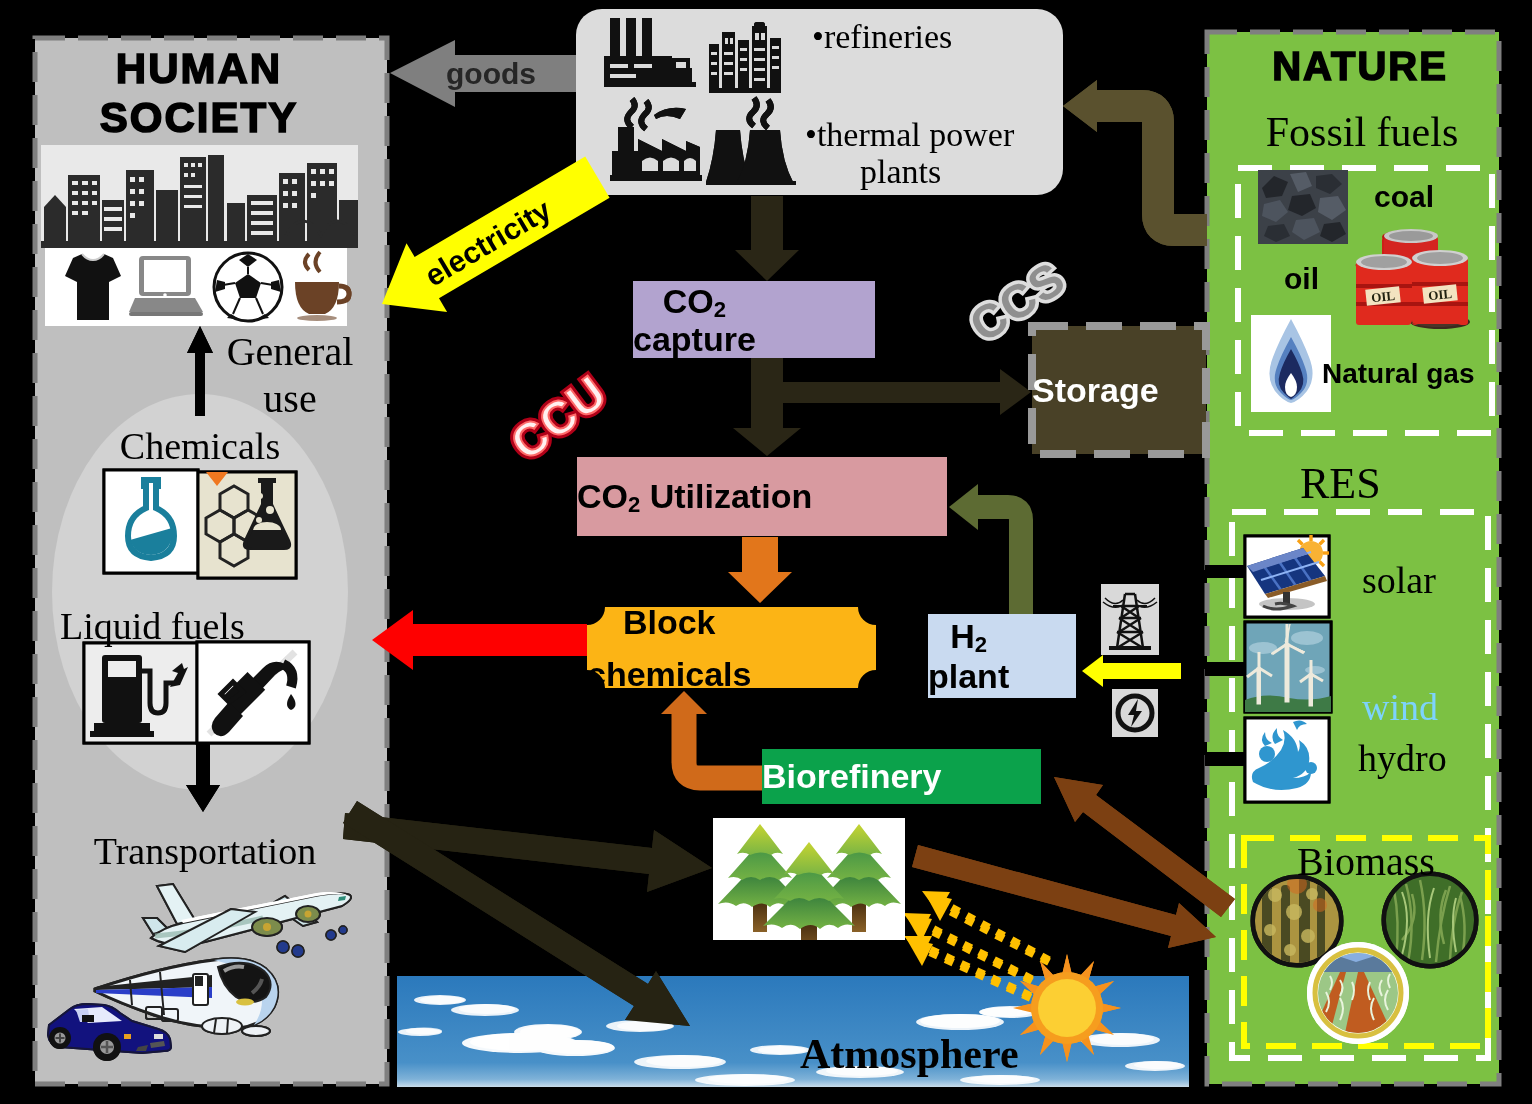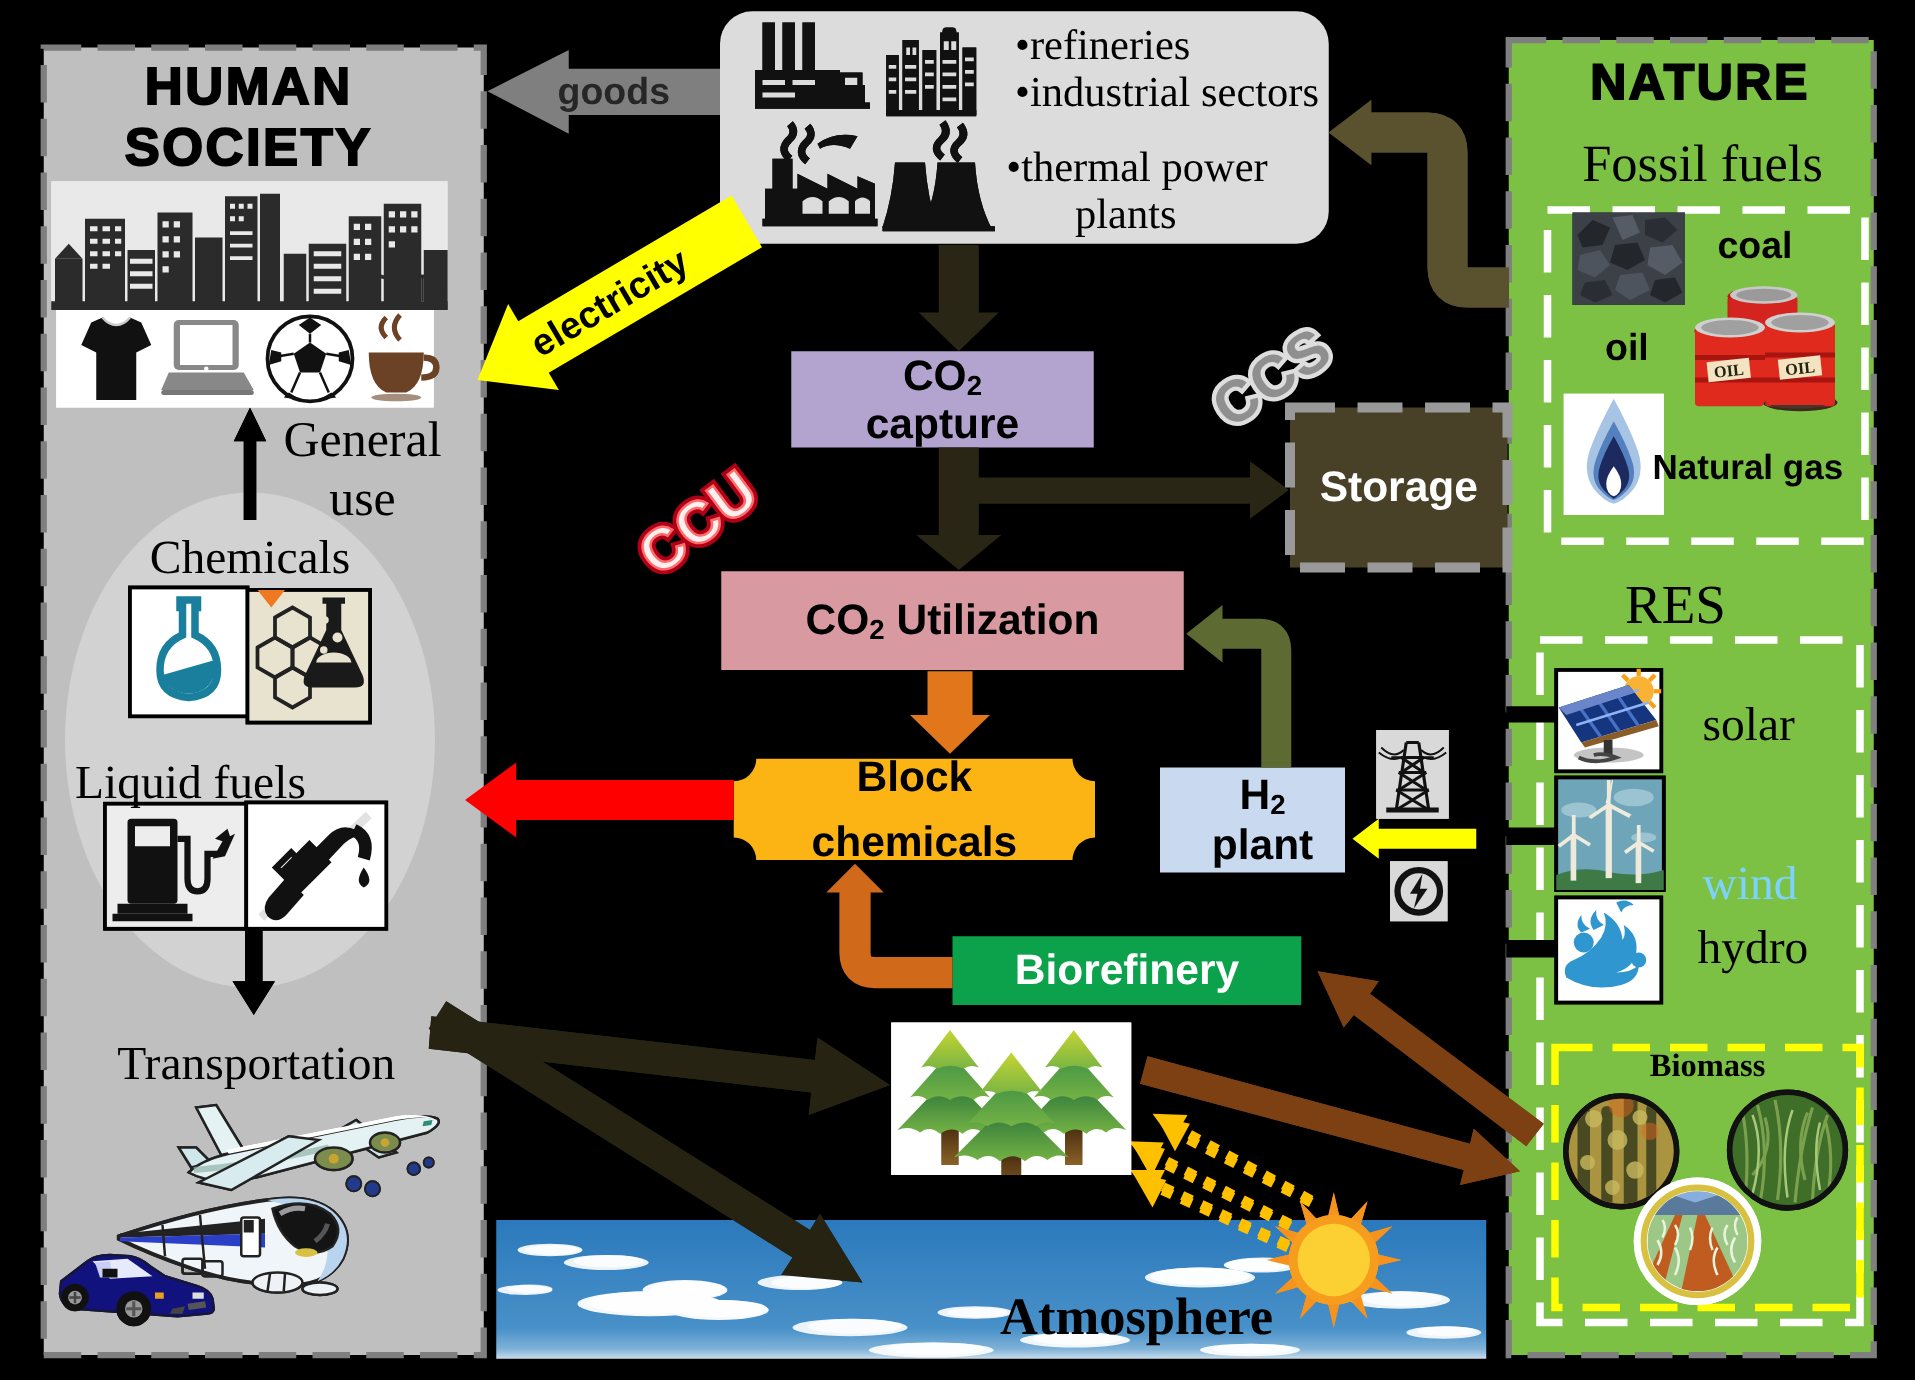--- a/index.html
+++ b/index.html
@@ -1,20 +1,20 @@
 <!DOCTYPE html>
 <html><head>
 <meta charset="utf-8">
 <style>
   html,body{margin:0;padding:0;background:#000;}
   #stage{position:relative;width:1532px;height:1104px;background:#000;overflow:hidden;
     font-family:"Liberation Sans",sans-serif;}
   .abs{position:absolute;}
   .serif{font-family:"Liberation Serif",serif;}
-  .ctr{display:flex;align-items:center;justify-content:center;text-align:center;}
+  .ctr{display:flex;align-items:center;justify-content:flex-start;text-align:center;}
   .sb{font-size:65%;vertical-align:-0.18em;line-height:0;}
 </style>
 </head>
 <body>
 <div id="stage">
 
 <svg class="abs" style="left:0;top:0" width="1532" height="1104" viewBox="0 0 1532 1104">
 
   <rect x="35" y="38" width="352" height="1046" fill="#bfbfbf"></rect>
   <rect x="35" y="38" width="352" height="1046" fill="none" stroke="#7f7f7f" stroke-width="5" stroke-dasharray="30 13"></rect>
@@ -1362,21 +1362,20 @@
 
 <div class="abs" style="left:23px;top:44px;width:352px;text-align:center;font-weight:bold;font-size:42px;line-height:49px;letter-spacing:2px;color:#000;-webkit-text-stroke:1.6px #000;">HUMAN<br>SOCIETY</div>
 <div class="abs serif" style="left:60px;top:424px;width:280px;text-align:center;font-size:38px;color:#000;">Chemicals</div>
 <div class="abs serif" style="left:60px;top:604px;width:280px;text-align:left;font-size:38px;color:#000;">Liquid fuels</div>
 <div class="abs serif" style="left:45px;top:829px;width:320px;text-align:center;font-size:38px;color:#000;">Transportation</div>
 
 <div class="abs" style="left:446px;top:57px;width:120px;font-weight:bold;font-size:30px;color:#262626;">goods</div>
 <div class="abs" style="left:385px;top:226px;width:206px;text-align:center;font-weight:bold;font-size:30px;color:#000;transform:rotate(-30.5deg);">electricity</div>
 
 <div class="abs serif" style="left:812px;top:18px;font-size:34px;color:#000;">•refineries</div>
-<div class="abs serif" style="left:812px;top:56px;font-size:34px;color:#000;">•industrial sectors</div>
 <div class="abs serif" style="left:805px;top:116px;font-size:34px;color:#000;">•thermal power</div>
 <div class="abs serif" style="left:860px;top:153px;font-size:34px;color:#000;">plants</div>
 
 <div class="abs ctr" style="left:633px;top:281px;width:242px;height:77px;font-weight:bold;font-size:34px;line-height:38px;color:#000;">
       <div>CO<span class="sb">2</span><br>capture</div>
     </div>
 <div class="abs" style="left:966px;top:274px;font-weight:bold;font-size:47px;transform:rotate(-34deg);letter-spacing:1px;">
   <span class="abs" style="left:0;top:0;-webkit-text-stroke:7px #dedede;color:#dedede;">CCS</span>
   <span class="abs" style="left:0;top:0;color:#8f8f8f;">CCS</span>
   <span style="visibility:hidden;">CCS</span>
@@ -1401,15 +1400,15 @@
 
 <div class="abs" style="left:1214px;top:44px;width:292px;text-align:center;font-weight:bold;font-size:40px;letter-spacing:2px;color:#000;-webkit-text-stroke:1.6px #000;">NATURE</div>
 <div class="abs serif" style="left:1216px;top:108px;width:292px;text-align:center;font-size:42px;color:#000;">Fossil fuels</div>
 <div class="abs" style="left:1374px;top:180px;font-weight:bold;font-size:30px;color:#000;">coal</div>
 <div class="abs" style="left:1284px;top:262px;font-weight:bold;font-size:30px;color:#000;">oil</div>
 <div class="abs" style="left:1322px;top:358px;font-weight:bold;font-size:28px;color:#000;">Natural gas</div>
 <div class="abs serif" style="left:1300px;top:458px;font-size:44px;color:#000;">RES</div>
 <div class="abs serif" style="left:1362px;top:558px;font-size:38px;color:#000;">solar</div>
 <div class="abs serif" style="left:1362px;top:646px;font-size:38px;color:#7dd3fc;margin-top:39px;">wind</div>
 <div class="abs serif" style="left:1358px;top:736px;font-size:38px;color:#000;text-align:right;">hydro</div>
-<div class="abs serif" style="left:1244px;top:838px;width:244px;text-align:center;font-weight:bold;font-size:26px;color:#000;">Biomass</div>
+<div class="abs serif" style="left:1244px;top:838px;width:244px;text-align:center;font-weight:normal;font-size:40px;color:#000;">Biomass</div>
 
 </div>
 
 </body></html>

